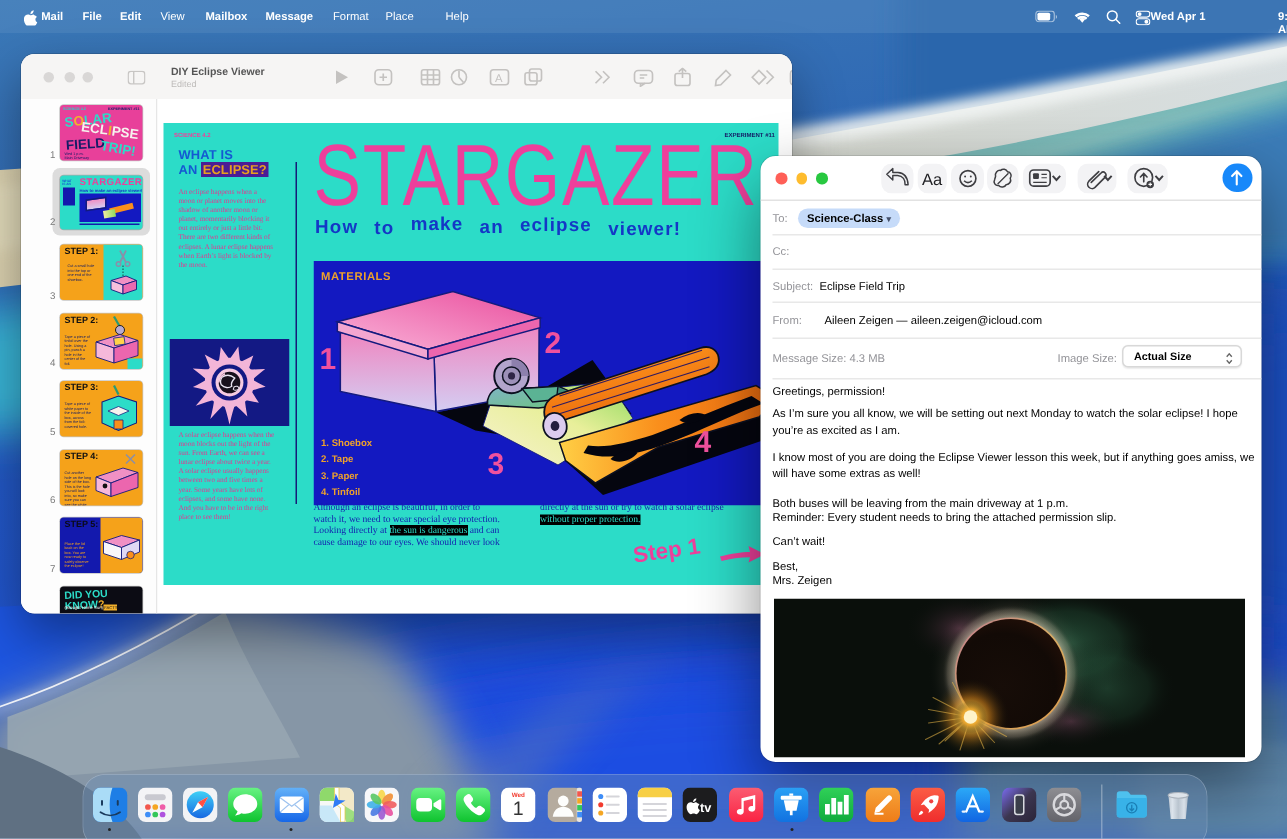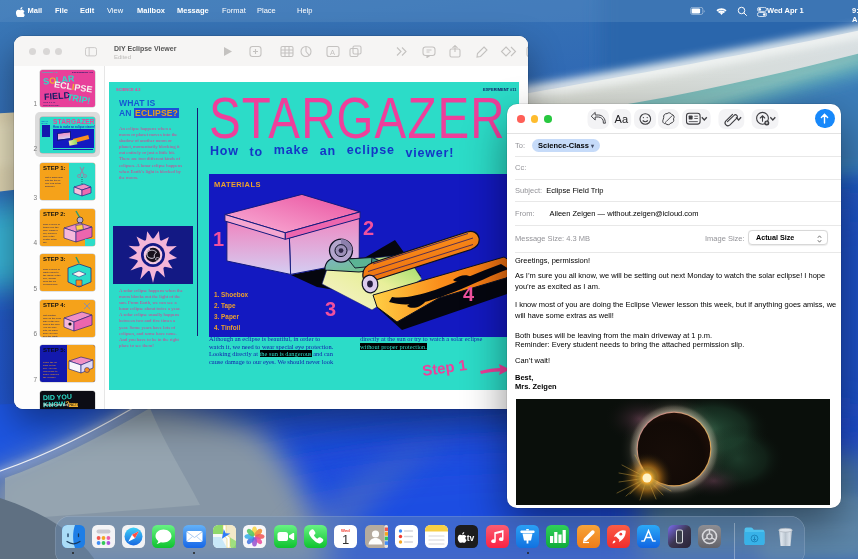--- a/index.html
+++ b/index.html
@@ -159,21 +159,21 @@
       <rect x="309" y="4" width="7.5" height="5.5" rx="1" fill="#c4c2c0" stroke="none"></rect>
   </svg>
 
   <div class="abs" style="left:0;top:30px;width:91px;height:343px;background:#fdfdfd;border-right:0.5px solid #e6e6e6;"></div>
 
   <div class="abs" style="left:91px;top:30px;width:423px;height:343px;background:#ffffff;"></div>
 
   <div class="abs" id="slide" style="left:95px;top:46px;width:410px;height:308px;background:#2cdcc8;overflow:hidden;">
     <div class="abs" style="left:7px;top:5px;font-size:4px;font-weight:bold;color:#e8459c;">SCIENCE 4.2</div>
     <div class="abs" style="left:374px;top:5px;font-size:4px;font-weight:bold;color:#151c66;">EXPERIMENT #11</div>
-    <div class="abs" style="left:10px;top:17px;font-size:8.6px;font-weight:bold;color:#1459d2;line-height:9.5px;letter-spacing:0.1px;">WHAT IS<br>AN <span style="background:#1d4ed8;color:#e8a020;padding:0 1px;text-align:center;">ECLIPSE?</span></div>
+    <div class="abs" style="left:10px;top:17px;font-size:8.6px;font-weight:bold;color:#1459d2;line-height:9.5px;letter-spacing:0.1px;">WHAT IS<br>AN <span style="background:#4c1d95;color:#e8a020;padding:0 1px;text-align:center;">ECLIPSE?</span></div>
     <div class="abs" style="left:10px;top:44px;width:64px;font-size:4.8px;color:#e23890;line-height:6.1px;font-family:'Liberation Serif',serif;">An eclipse happens when a moon or planet moves into the shadow of another moon or planet, momentarily blocking it out entirely or just a little bit. There are two different kinds of eclipses. A lunar eclipse happens when Earth’s light is blocked by the moon.</div>
 
     <svg class="abs" style="left:4px;top:144px" width="80" height="58" viewBox="0 0 80 58">
       <rect width="80" height="58" fill="#131984"></rect>
       <g transform="translate(40,29)">
         <path d="M0.0 -15.5 Q2.2 -18.4 5.9 -24.0 Q6.5 -17.3 7.2 -13.7 Q10.5 -15.2 15.9 -18.0 Q13.8 -12.3 12.8 -8.8 Q16.4 -8.6 23.8 -9.0 Q18.0 -4.4 15.4 -1.9 Q18.5 0.0 24.1 2.9 Q18.0 4.4 14.5 5.5 Q16.4 8.6 19.6 13.5 Q13.9 12.3 10.3 11.6 Q10.5 15.2 11.9 22.6 Q6.6 17.3 3.7 15.0 Q2.2 18.4 0.0 28.1 Q-2.2 18.4 -3.7 15.0 Q-6.6 17.3 -12.8 24.4 Q-10.5 15.2 -10.3 11.6 Q-13.9 12.3 -22.5 15.5 Q-16.4 8.6 -14.5 5.5 Q-18.0 4.4 -24.4 3.0 Q-18.5 0.0 -15.4 -1.9 Q-18.0 -4.4 -24.5 -9.3 Q-16.4 -8.6 -12.8 -8.8 Q-13.8 -12.3 -16.5 -18.6 Q-10.5 -15.2 -7.2 -13.7 Q-6.5 -17.3 -5.8 -23.7 Q-2.2 -18.4 -0.0 -15.5 Z" fill="#f3b5d8"></path>
         <circle r="16.5" fill="#f3b5d8"></circle>
         <circle r="12" fill="#131984"></circle>
         <circle r="9.3" fill="#f6cbe2"></circle>
         <circle r="7.2" fill="#17111c"></circle>
@@ -426,37 +426,37 @@
       .mlab{color:#939398;}
       .mdiv{position:absolute;left:8px;width:326px;height:0.6px;background:#e8e8e8;}
     </style>
     <div class="mrow" style="top:37px;left:8px;"><span class="mlab">To:</span></div>
     <div class="abs" style="left:25px;top:34.5px;height:13px;background:#c6dbf9;border-radius:6.5px;padding:0 6px;line-height:13px;font-weight:bold;">Science-Class <span style="font-size:6px;color:#44506a;">▾</span></div>
     <div class="mdiv" style="top:52px;"></div>
     <div class="mrow mlab" style="top:59px;left:8px;">Cc:</div>
     <div class="mdiv" style="top:74.5px;"></div>
     <div class="mrow" style="top:82px;left:8px;"><span class="mlab">Subject:</span>&nbsp; <b style="font-weight:normal;color:#000;">Eclipse Field Trip</b></div>
     <div class="mdiv" style="top:97px;"></div>
-    <div class="mrow" style="top:104.5px;left:8px;"><span class="mlab">From:</span><span style="margin-left:15px;">Aileen Zeigen — without.zeigen@icloud.com</span></div>
+    <div class="mrow" style="top:104.5px;left:8px;"><span class="mlab">From:</span><span style="margin-left:15px;">Aileen Zeigen — aileen.zeigen@icloud.com</span></div>
     <div class="mdiv" style="top:120.5px;"></div>
     <div class="mrow mlab" style="top:130px;left:8px;">Message Size: 4.3 MB</div>
     <div class="mrow mlab" style="top:130px;left:198px;">Image Size:</div>
     <div class="abs" style="left:241px;top:126px;width:80px;height:15px;background:#fff;border:0.6px solid #d8d8d8;border-radius:4px;box-shadow:0 0.5px 1px rgba(0,0,0,0.08);line-height:14px;padding-left:7px;font-weight:bold;font-size:7.2px;">Actual Size
       <svg style="position:absolute;right:5px;top:3.5px" width="5" height="8" viewBox="0 0 5 8" fill="none" stroke="#666" stroke-width="0.9">
           <path d="M0.8 2.8 L2.5 0.8 L4.2 2.8 M0.8 5.2 L2.5 7.2 L4.2 5.2"></path>
         </svg>
     </div>
     <div class="mdiv" style="top:148px;"></div>
     <div class="abs" style="left:8px;top:150.5px;width:324px;line-height:11.4px;">Greetings, permission!</div>
     <div class="abs" style="left:8px;top:166px;width:324px;line-height:11.4px;">As I’m sure you all know, we will be setting out next Monday to watch the solar eclipse! I hope you’re as excited as I am.</div>
     <div class="abs" style="left:8px;top:194.5px;width:324px;line-height:11.4px;">I know most of you are doing the Eclipse Viewer lesson this week, but if anything goes amiss, we will have some extras as well!</div>
     <div class="abs" style="left:8px;top:227px;width:324px;">Both buses will be leaving from the main driveway at 1 p.m.</div>
     <div class="abs" style="left:8px;top:235.5px;width:324px;">Reminder: Every student needs to bring the attached permission slip.</div>
     <div class="abs" style="left:8px;top:252px;width:324px;">Can’t wait!</div>
-    <div class="abs" style="left:8px;top:268.5px;width:322px;line-height:9.3px;font-weight:bold;">Best,<br>Mrs. Zeigen</div>
+    <div class="abs" style="left:8px;top:268.5px;width:322px;line-height:9.3px;">Best,<br>Mrs. Zeigen</div>
 
     <svg class="abs" style="left:8.5px;top:294.5px" width="314" height="106" viewBox="0 0 314 106">
       <defs>
         <radialGradient id="corona" cx="0.5" cy="0.5" r="0.5">
           <stop offset="0.58" stop-color="#cfc0a2" stop-opacity="0.62"></stop>
           <stop offset="0.72" stop-color="#85786a" stop-opacity="0.34"></stop>
           <stop offset="1" stop-color="#0a100c" stop-opacity="0"></stop>
         </radialGradient>
         <radialGradient id="halo" cx="0.5" cy="0.5" r="0.5">
           <stop offset="0.80" stop-color="#ded2b8" stop-opacity="0.5"></stop>

